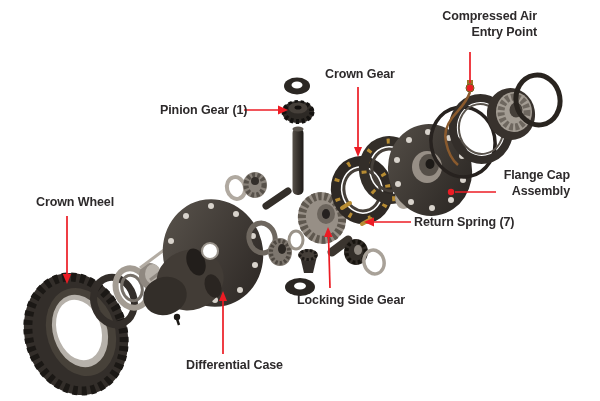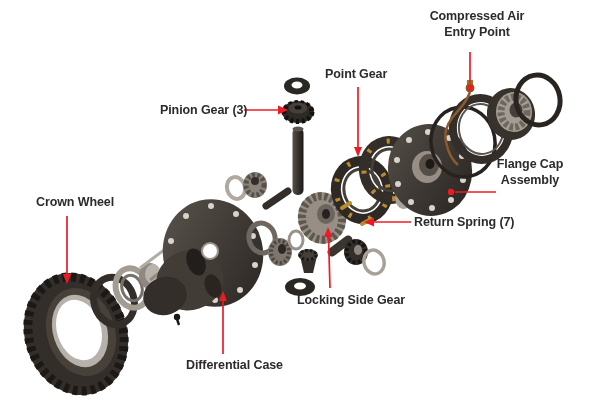--- a/index.html
+++ b/index.html
@@ -13,21 +13,21 @@
   .stage svg{position:absolute;left:0;top:0;}
   .label{
     position:absolute;
     font-size:12.5px;
     font-weight:600;
     line-height:16px;
     color:#2d2a2b;
     white-space:pre-line;
     letter-spacing:-0.1px;
   }
-  .label.center{text-align:center;}
+  .label.center{text-align:right;}
 </style>
 </head>
 <body>
 
 <div class="stage">
 
   <svg width="600" height="401" viewBox="0 0 600 401">
     <defs>
       <linearGradient id="gradCase" x1="0" y1="0" x2="1" y2="1">
         <stop offset="0" stop-color="#5a544d"></stop>
@@ -212,22 +212,22 @@
       </g>
       <g>
         <line x1="223" y1="354" x2="223" y2="299"></line>
         <polygon points="223,291 219,301 227,301" stroke="none"></polygon>
       </g>
     </g>
   </svg>
 
   <div class="label center" style="left:417px;top:8px;width:120px;">Compressed Air
 Entry Point</div>
-  <div class="label" style="left:160px;top:102px;">Pinion Gear (3)</div>
-  <div class="label" style="left:325px;top:66px;">Point Gear</div>
+  <div class="label" style="left:160px;top:102px;">Pinion Gear (1)</div>
+  <div class="label" style="left:325px;top:66px;">Crown Gear</div>
   <div class="label" style="left:36px;top:194px;text-align:right;">Crown Wheel</div>
-  <div class="label center" style="left:490px;top:156px;width:80px;">Flange Cap
+  <div class="label center" style="left:490px;top:167px;width:80px;">Flange Cap
 Assembly</div>
   <div class="label" style="left:414px;top:214px;">Return Spring (7)</div>
   <div class="label" style="left:297px;top:292px;">Locking Side Gear</div>
   <div class="label" style="left:186px;top:357px;">Differential Case</div>
 
 </div>
 
 </body></html>

